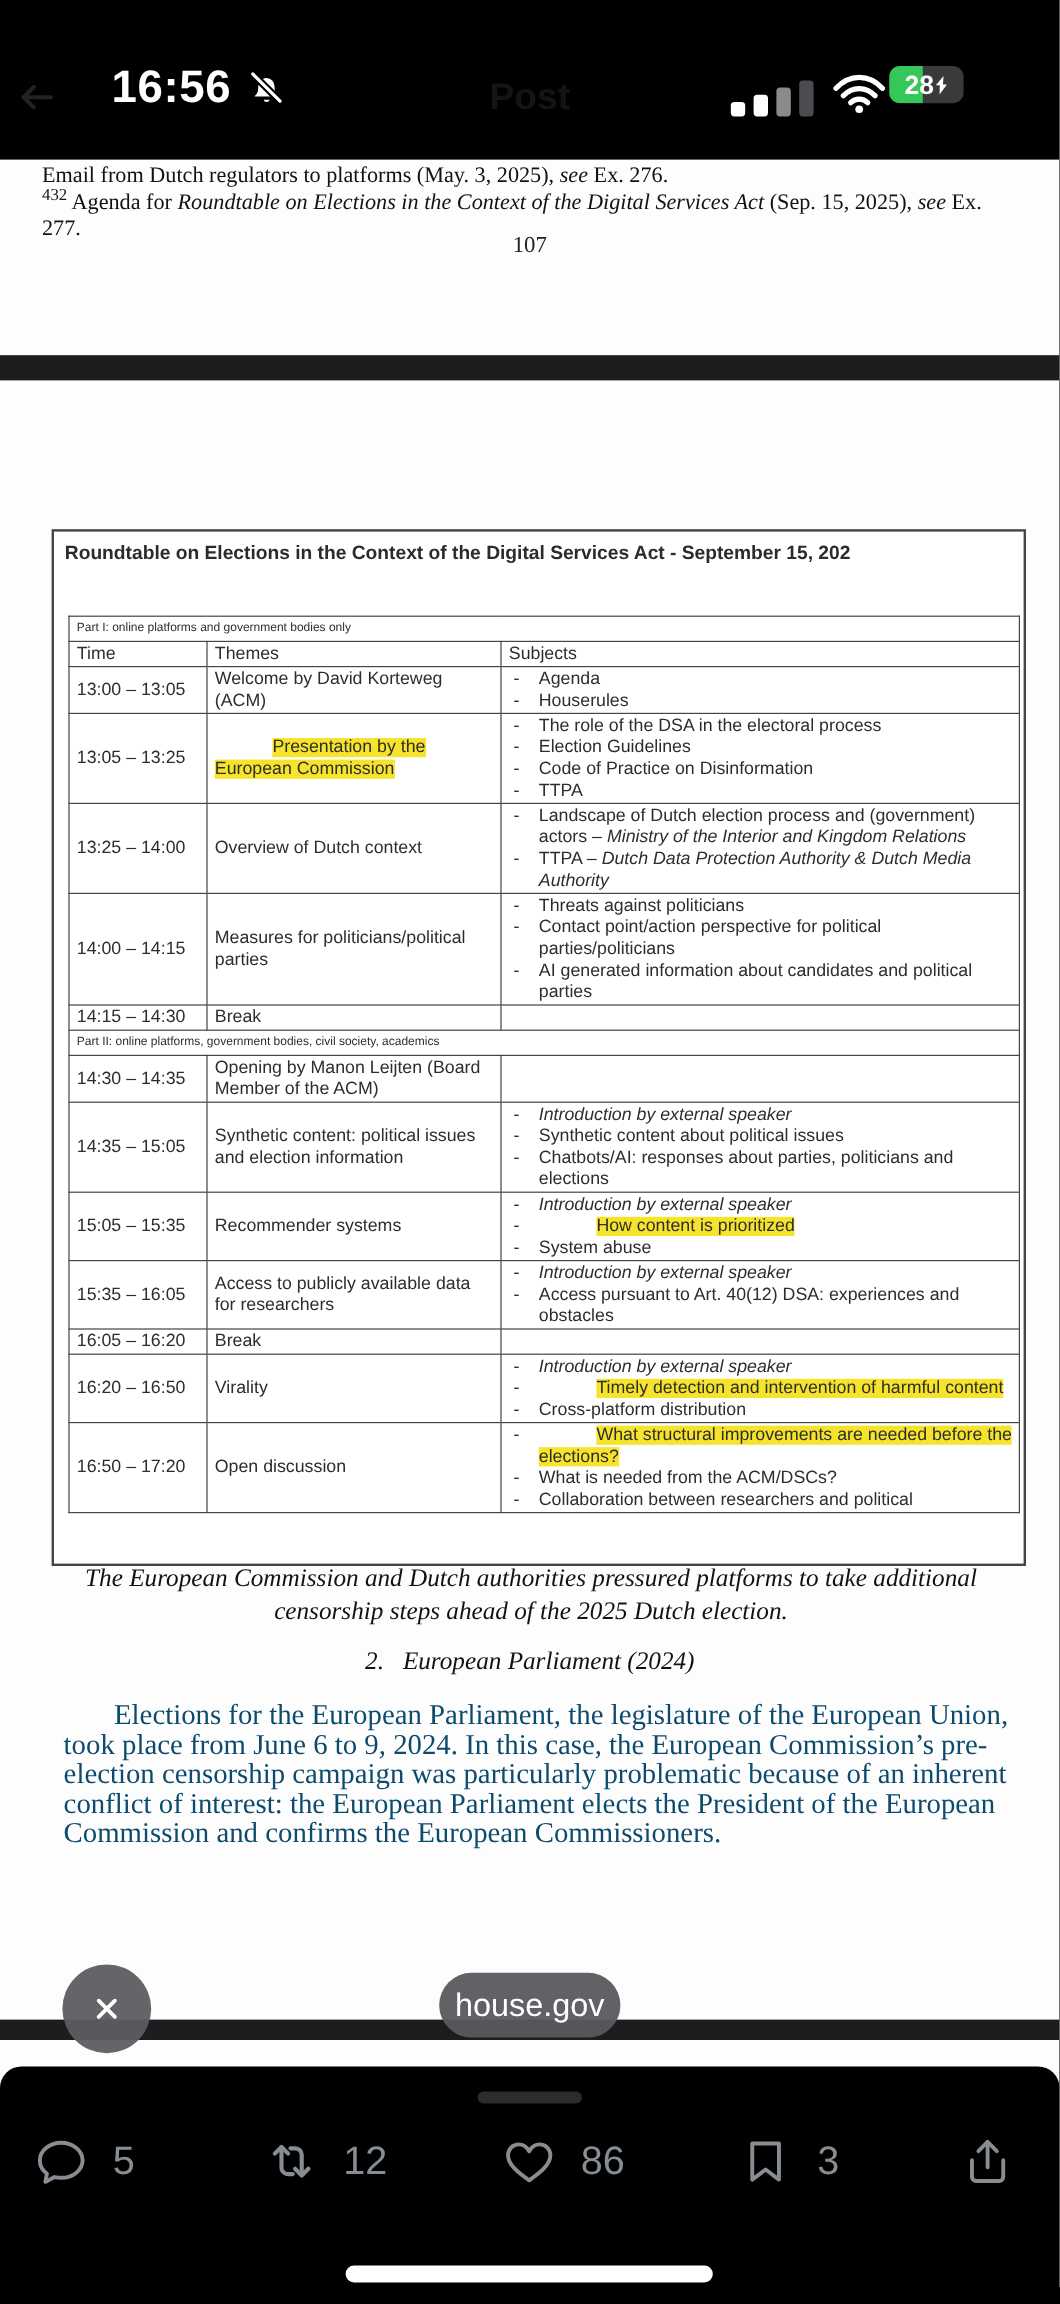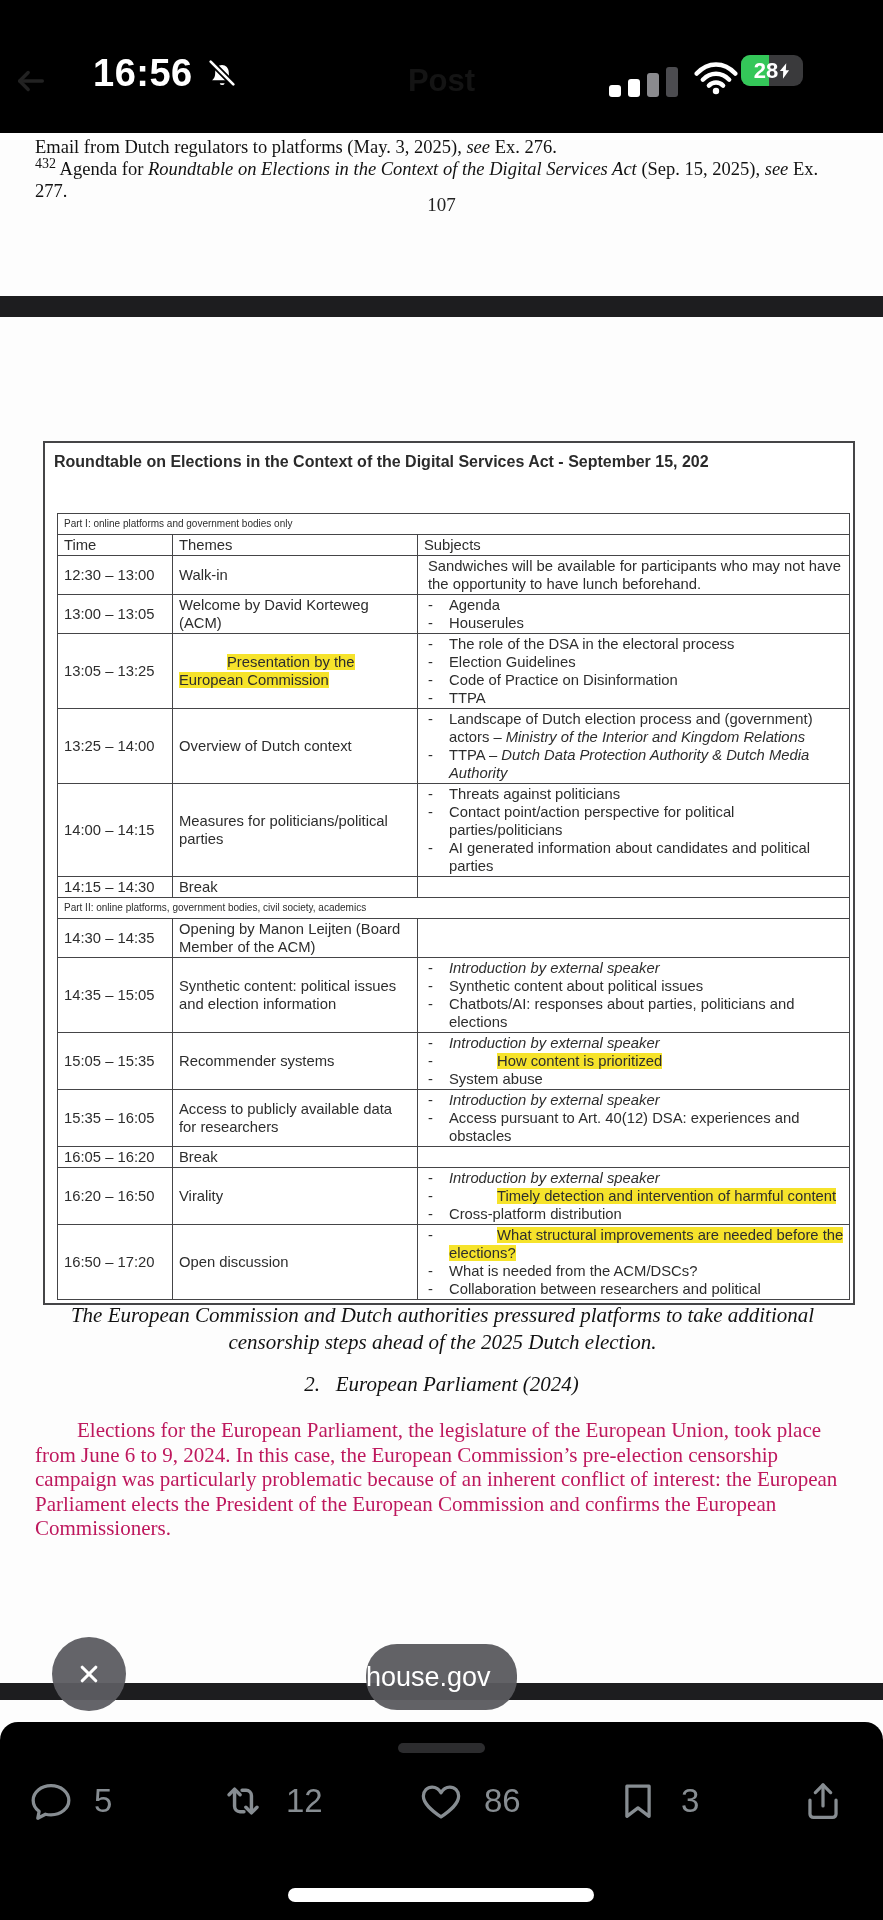--- a/index.html
+++ b/index.html
@@ -46,29 +46,29 @@
   .bullet .bm{flex:0 0 21px;}
   .bullet .bt{flex:1;}
   .hl{background:#f6e32b;margin-left:48px;}
   .it{font-style:italic;}
 
   
   .caption{position:absolute;left:60px;top:1302px;width:765px;text-align:center;
            font-style:italic;font-size:21px;line-height:27px;color:#121212;}
   .sec-heading{position:absolute;left:0;top:1372px;width:883px;text-align:center;
                font-style:italic;font-size:21px;color:#121212;}
-  .body-para{position:absolute;left:35px;top:1418px;width:818px;font-size:21px;line-height:24.5px;
-             color:#be185d;text-indent:42px;}
+  .body-para{position:absolute;left:53px;top:1418px;width:818px;font-size:24px;line-height:24.5px;
+             color:#0c4a6e;text-indent:42px;}
 
   
   .mid-strip{position:absolute;left:0;top:1683px;width:883px;height:17px;background:#1d1d1f;z-index:1;}
   .close-btn{position:absolute;left:52px;top:1637px;width:74px;height:74px;border-radius:50%;
              background:rgba(92,92,97,.95);z-index:2;display:flex;align-items:center;justify-content:center;}
-  .src-pill{position:absolute;left:366px;top:1644px;width:151px;height:66px;border-radius:31px;
-            background:rgba(90,90,94,.95);z-index:2;display:flex;align-items:center;
+  .src-pill{position:absolute;left:366px;top:1644px;width:151px;height:54px;border-radius:31px;
+            background:rgba(90,90,94,.95);z-index:2;display:flex;align-items:center;justify-content:center;
             font:27px/27px "Liberation Sans",sans-serif;color:#fff;}
 
   .sheet{position:absolute;left:0;top:1722px;width:883px;height:198px;background:#000;
          border-radius:18px 18px 0 0;z-index:3;}
   .drag-handle{position:absolute;left:398px;top:21px;width:87px;height:10px;border-radius:5px;background:#2c2c2e;}
   .action{position:absolute;top:56px;display:flex;align-items:center;gap:20px;}
   .action svg{display:block;}
   .action .cnt{font:33px/36px "Liberation Sans",sans-serif;color:#878d92;}
   .home-bar{position:absolute;left:288px;top:166px;width:306px;height:14px;border-radius:7px;background:#fff;}
 </style>
@@ -137,27 +137,20 @@
       <tbody id="agenda-body">
           <tr>
             <th colspan="3" class="sec-cell">Part I: online platforms and government bodies only</th>
           </tr>
           <tr>
             <td>Time</td>
             <td>Themes</td>
             <td>Subjects</td>
           </tr>
           <tr>
-            <td class="time-cell">12:30 – 13:00</td>
-            <td class="theme-cell"><span>Walk-in</span></td>
-            <td class="subj-cell">
-              <div><span>Sandwiches will be available for participants who may not have the opportunity to have lunch beforehand.</span></div>
-            </td>
-          </tr>
-          <tr>
             <td class="time-cell">13:00 – 13:05</td>
             <td class="theme-cell"><span>Welcome by David Korteweg (ACM)</span></td>
             <td class="subj-cell">
               <div class="bullet">
                 <span class="bm">-</span>
                 <span class="bt"><span>Agenda</span></span>
               </div>
               <div class="bullet">
                 <span class="bm">-</span>
                 <span class="bt"><span>Houserules</span></span>

